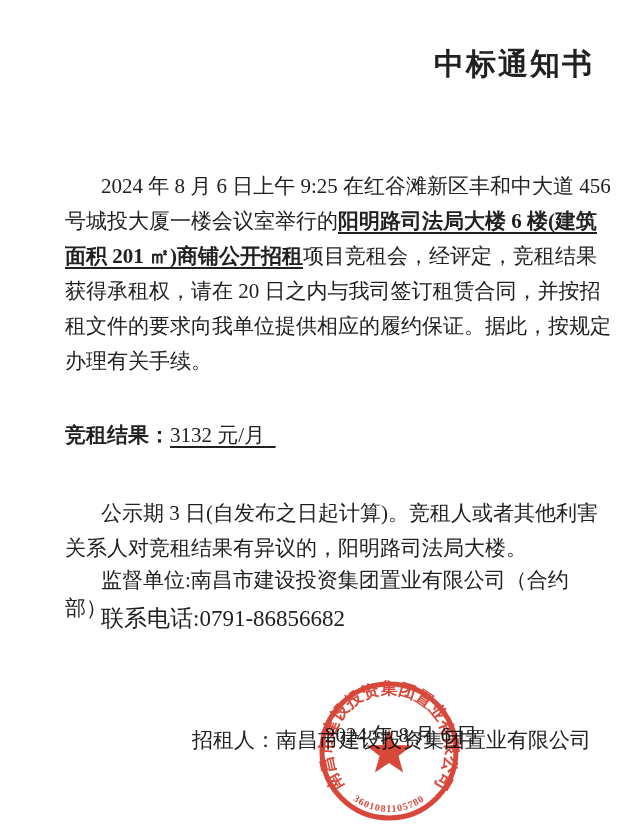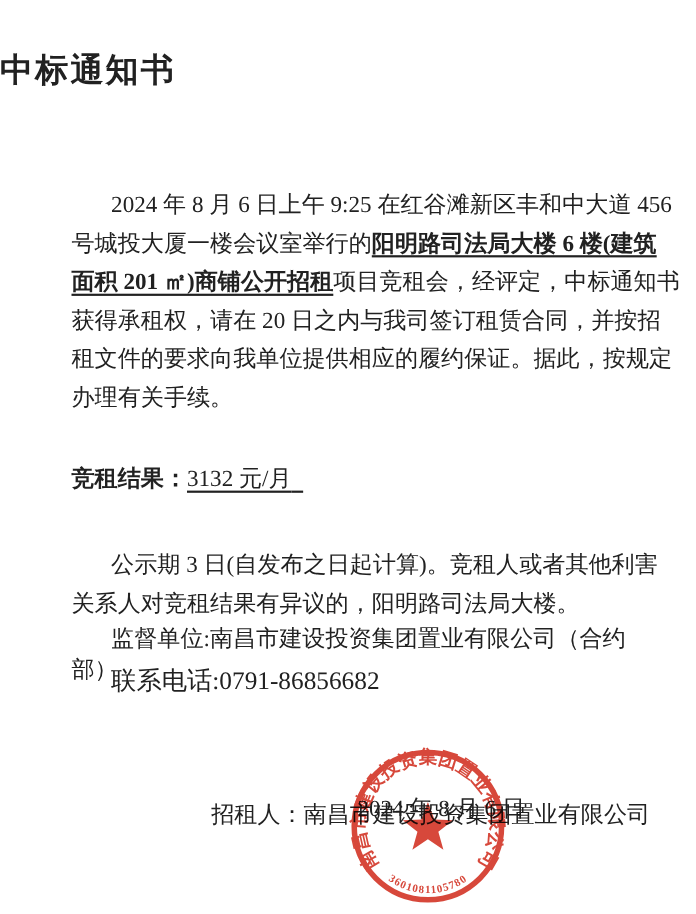--- a/index.html
+++ b/index.html
@@ -8,21 +8,21 @@
     width:633px; height:831px;
     margin:0 auto;
     background:#ffffff;
     font-family:"Liberation Serif","DejaVu Serif",serif;
     color:#212121;
     overflow:hidden;
   }
   .abs { position:absolute; }
   .doc-title {
     left:0; top:44px; width:594px;
-    text-align:left;
+    text-align:right;
     font-size:30px; font-weight:bold; letter-spacing:2px;
   }
   .salutation { left:65px; top:129px; font-size:21px; font-weight:bold; }
   .u { text-decoration:underline; text-decoration-thickness:2px; text-underline-offset:4px; }
   .body-par { left:65px; top:169px; width:500px; font-size:21px; line-height:35px; text-align:justify; }
   .line { white-space:nowrap; }
   .indent { text-indent:36px; }
   .em-underline { font-weight:bold; text-decoration:underline; text-decoration-thickness:2px; text-underline-offset:4px; }
   .result-line { left:65px; top:421px; font-size:21px; }
   .result-label { font-weight:bold; }
@@ -48,21 +48,21 @@
 <body>
 
 <div class="page">
 
   <div class="abs doc-title">中标通知书</div>
 
 
   <div class="abs body-par">
       <div class="line indent"><span>2024 年 8 月 6 日上午 9:25 在红谷滩新区丰和中大道 456</span></div>
       <div class="line"><span>号城投大厦一楼会议室举行的</span><span class="em-underline">阳明路司法局大楼 6 楼(建筑</span></div>
-      <div class="line"><span class="em-underline">面积 201 ㎡)商铺公开招租</span><span>项目竞租会，经评定，中标通知书</span></div>
+      <div class="line"><span class="em-underline">面积 201 ㎡)商铺公开招租</span><span>项目竞租会，经评定，竞租结果</span></div>
       <div class="line"><span>获得承租权，请在 20 日之内与我司签订租赁合同，并按招</span></div>
       <div class="line"><span>租文件的要求向我单位提供相应的履约保证。据此，按规定</span></div>
       <div class="line"><span>办理有关手续。</span></div>
     </div>
 
   <div class="abs result-line">
     <span class="result-label">竞租结果：</span><span class="u"><span>3132 元/月</span>&nbsp;&nbsp;</span>
   </div>
 
   <div class="abs notice-par">

